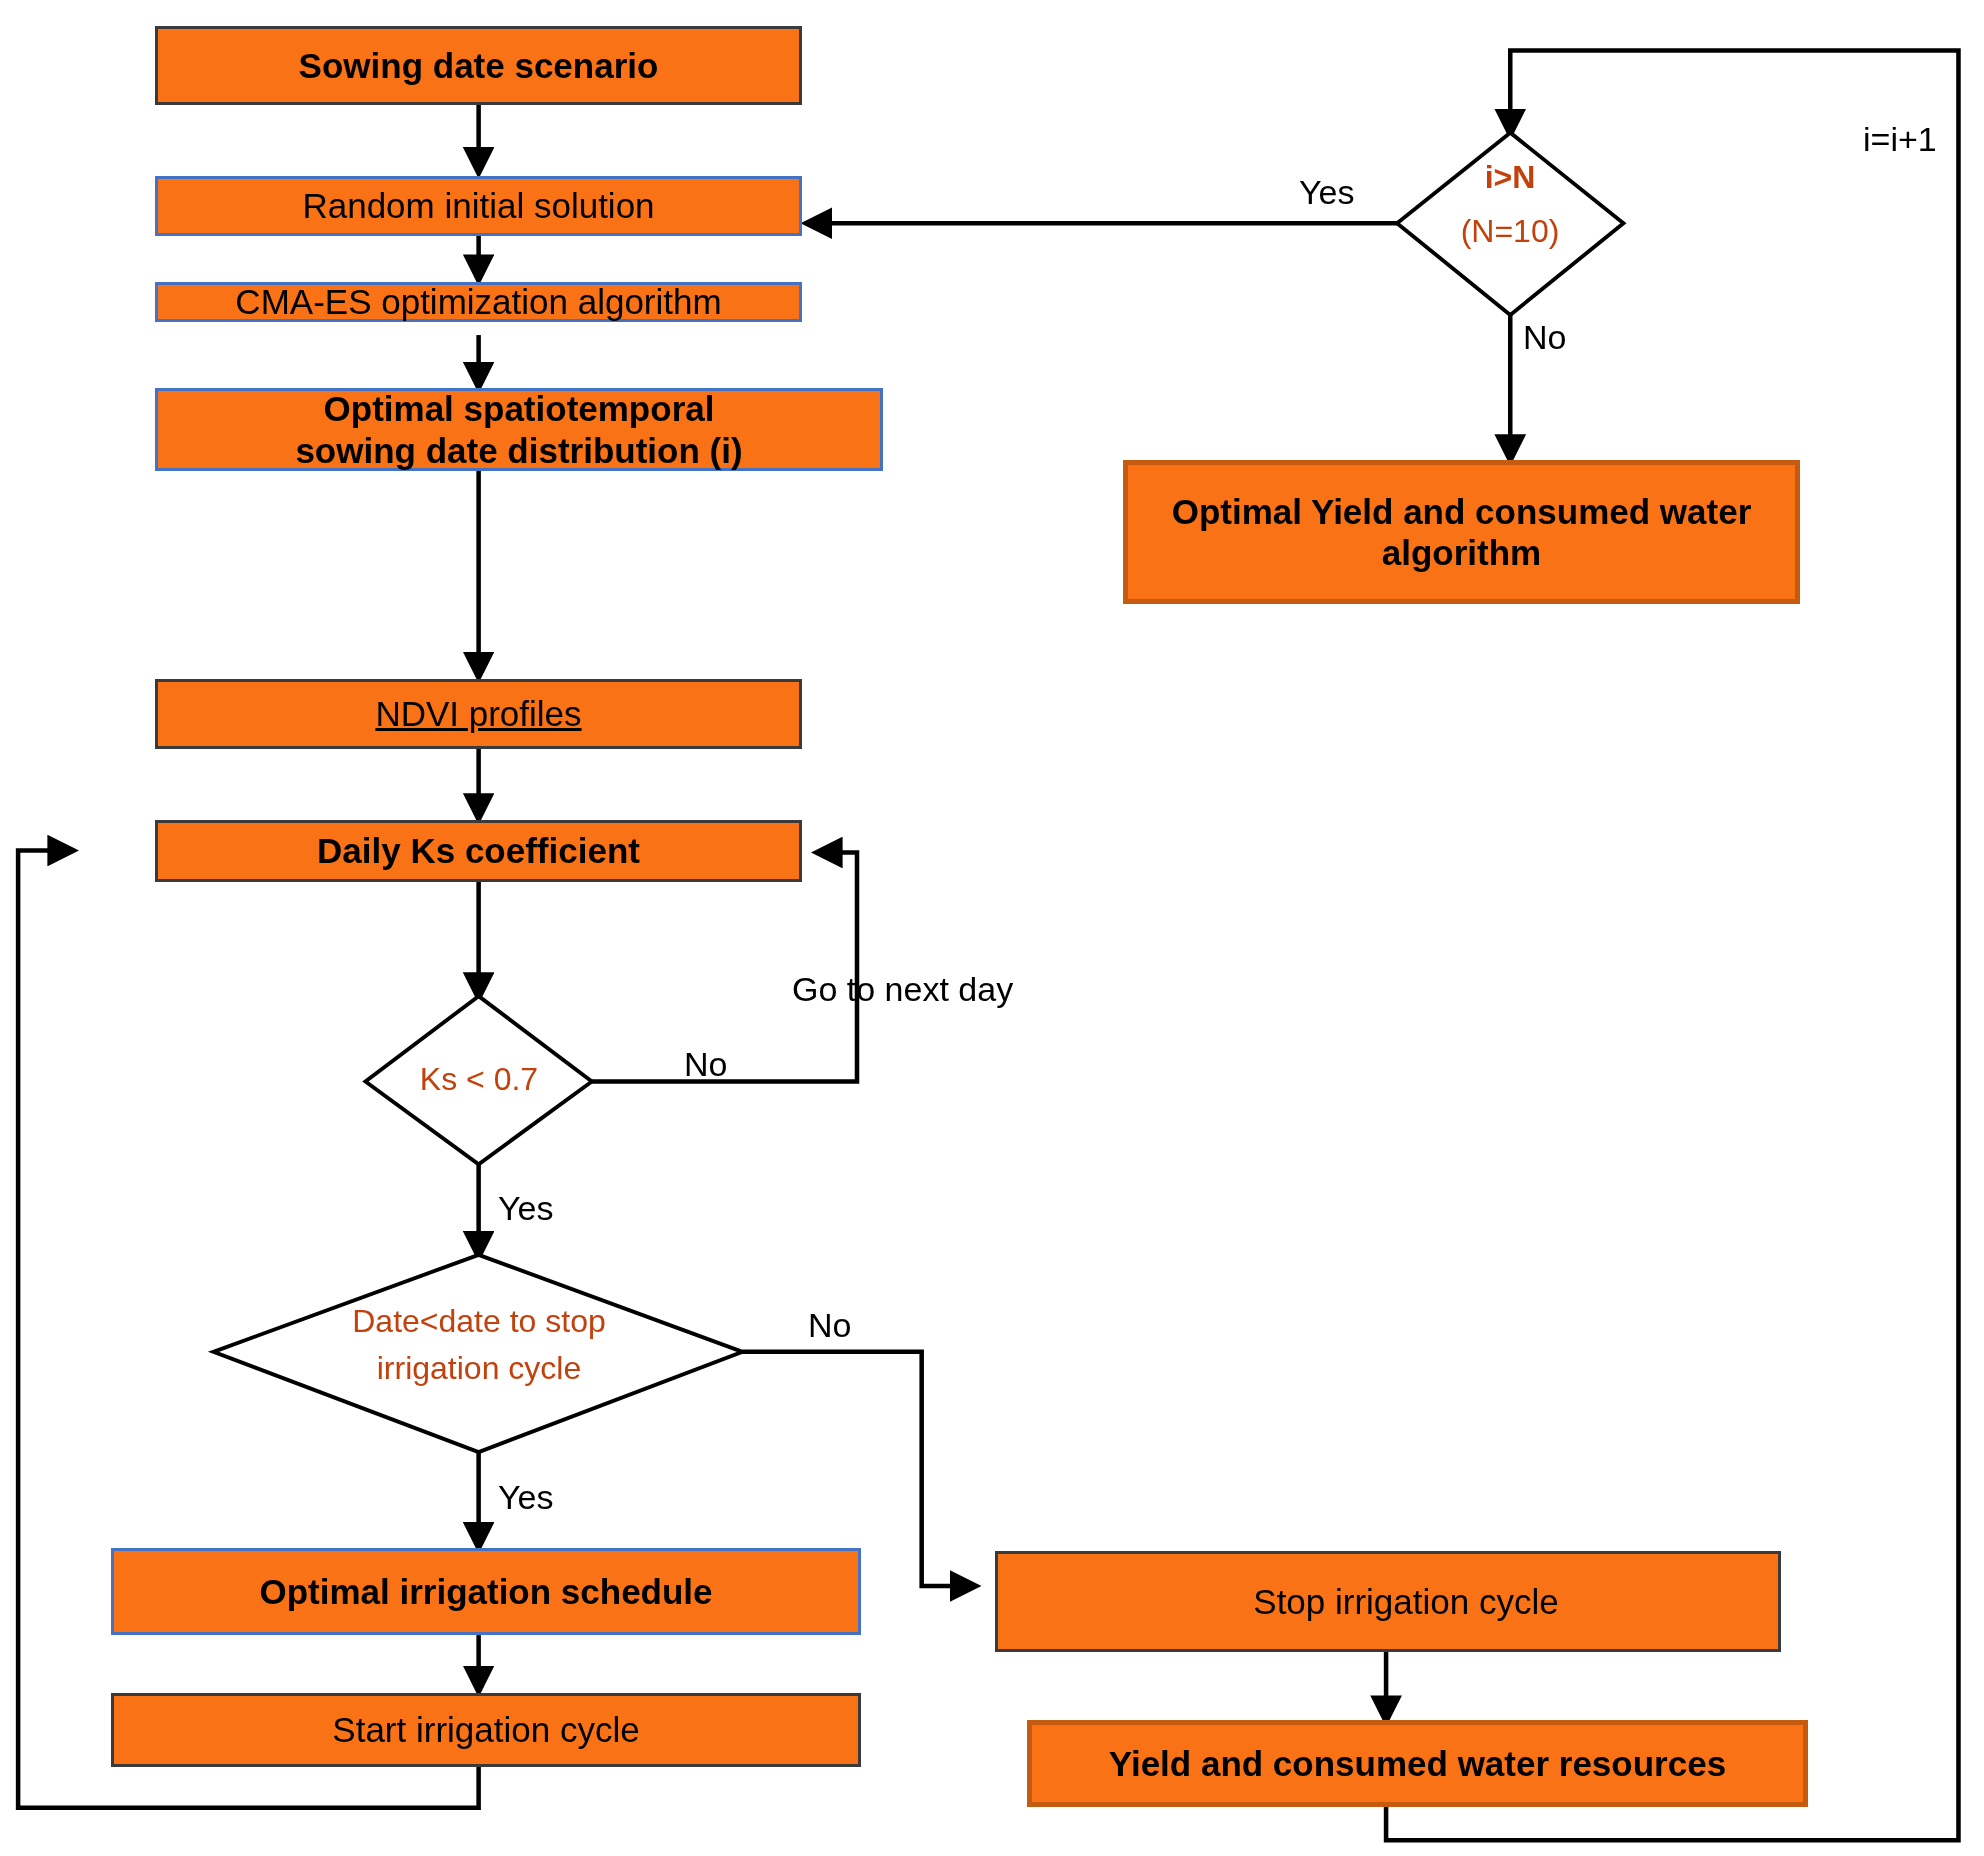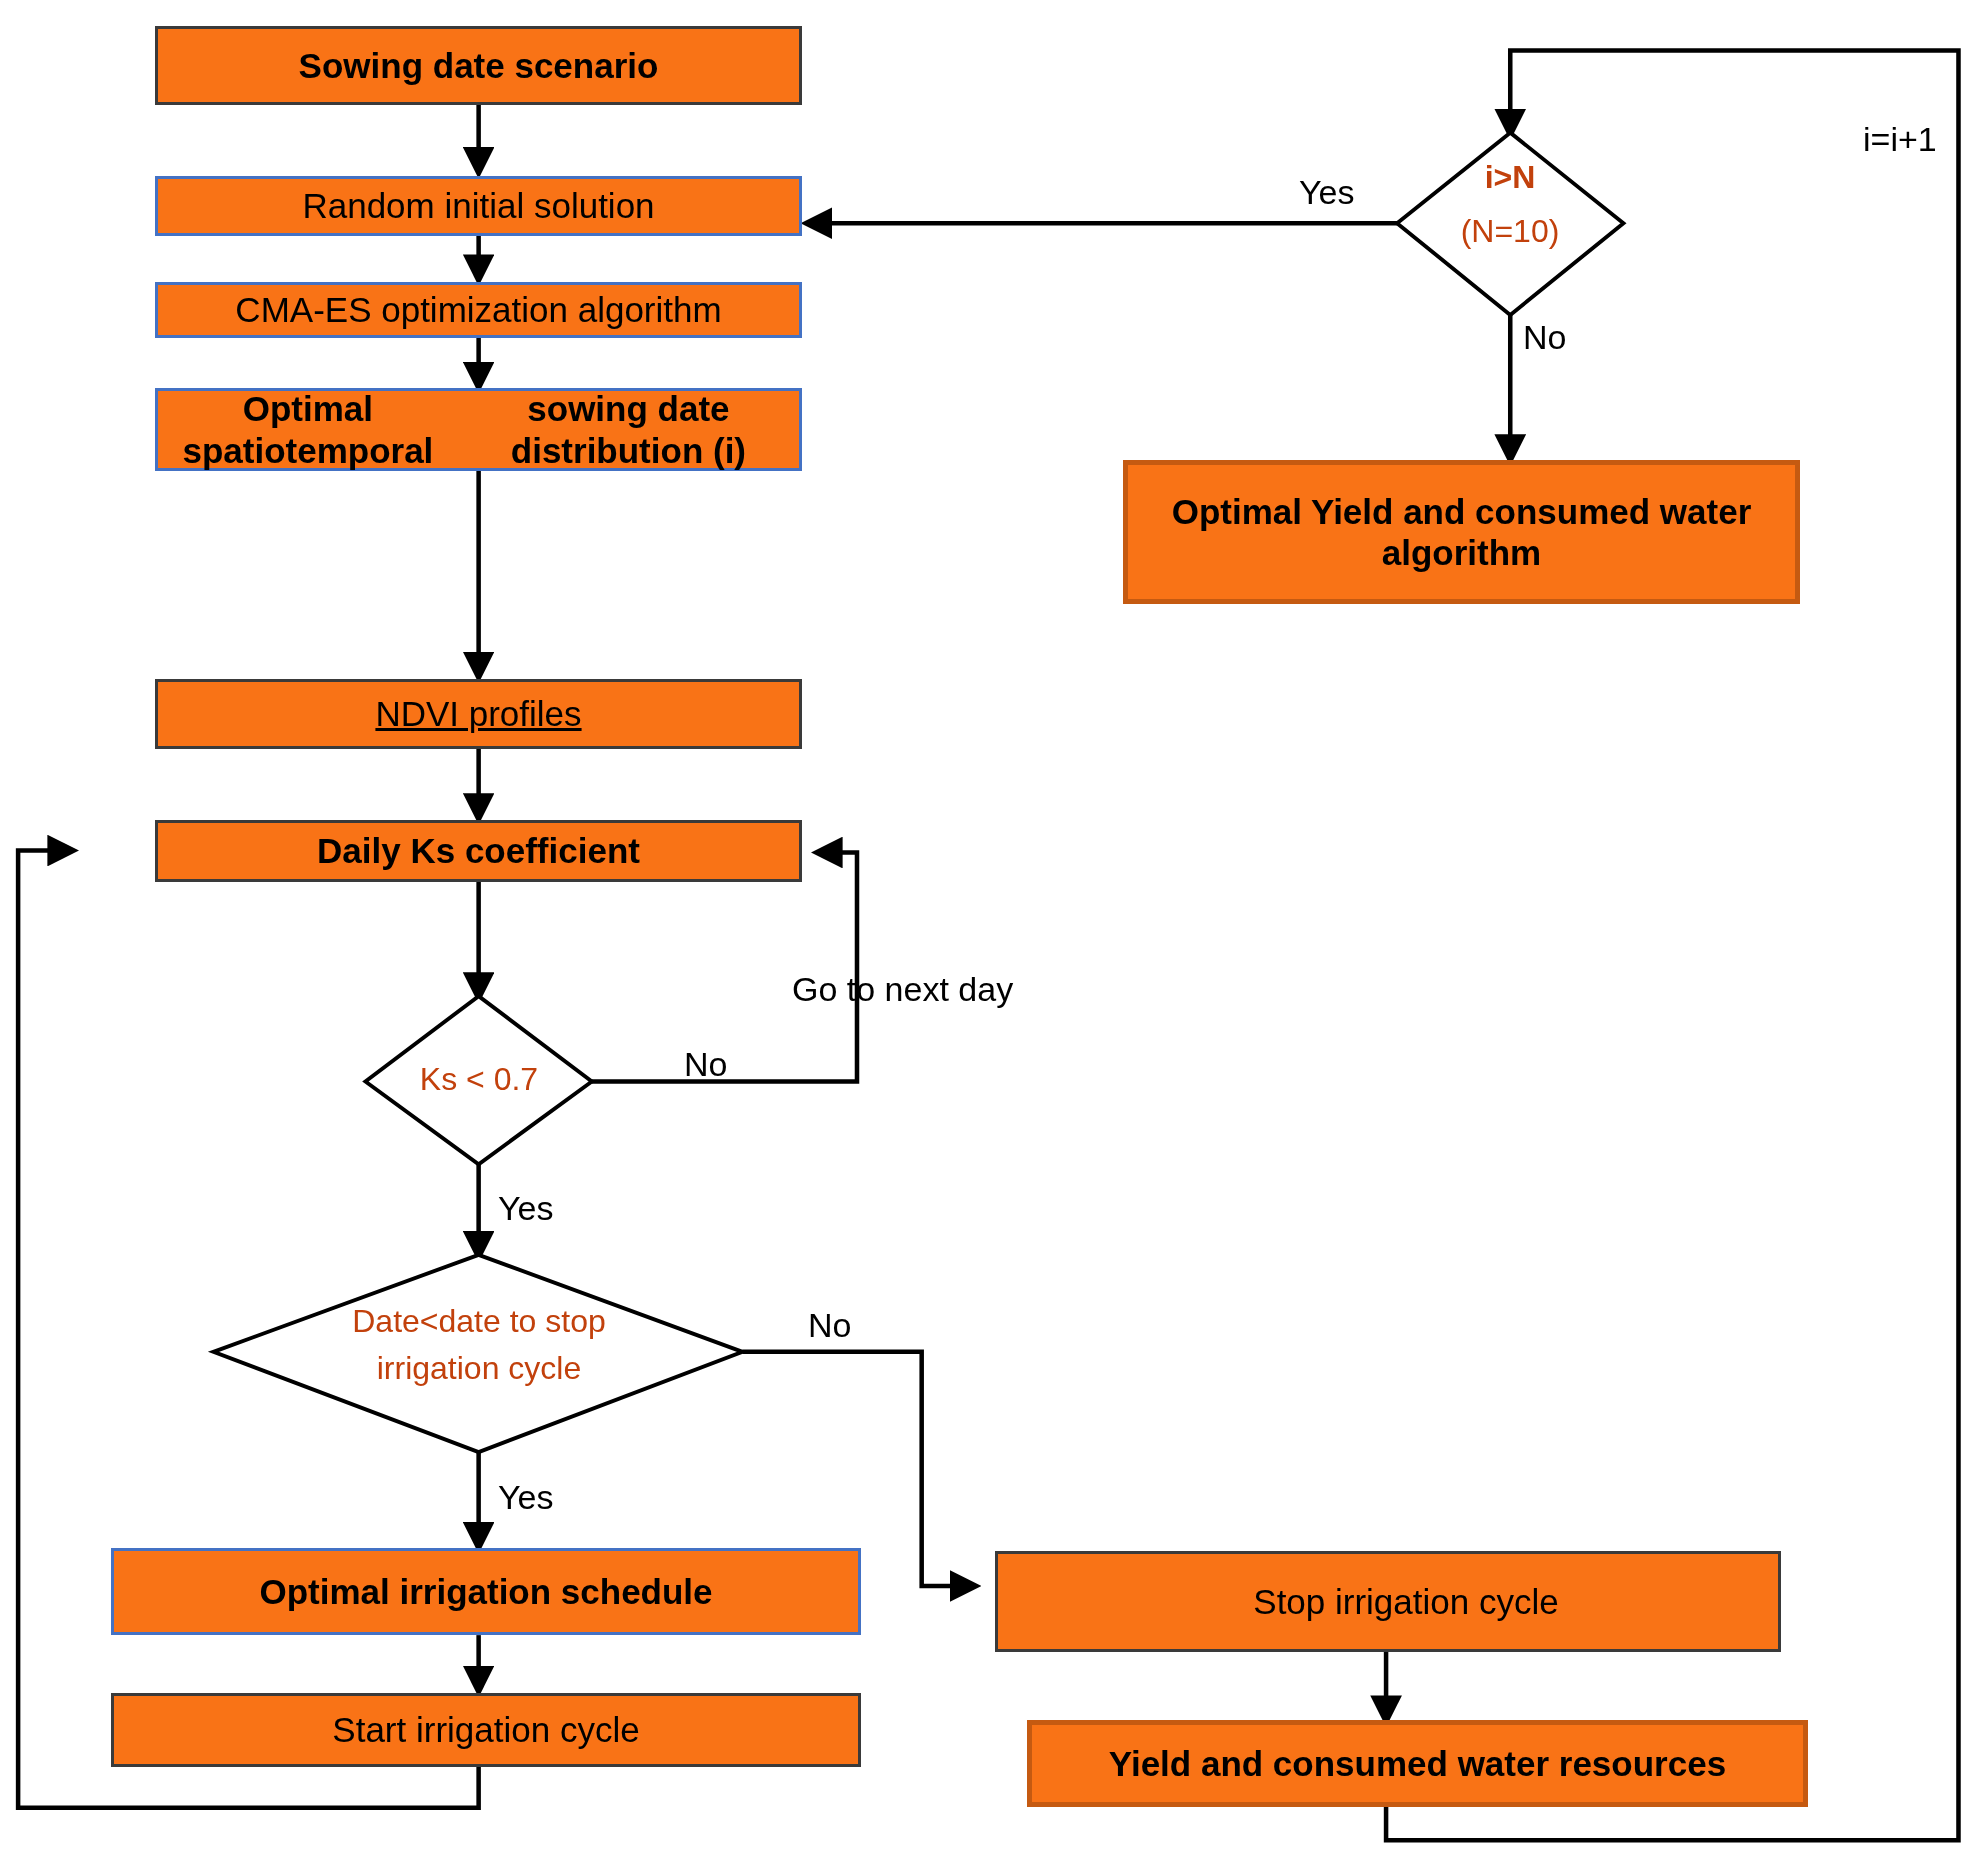--- a/index.html
+++ b/index.html
@@ -87,25 +87,25 @@
   <div class="edge-label" style="left:498px;top:1478px;">Yes</div>
 
   <div class="node box-black" style="left:155px;top:26px;width:647px;height:79px;">
     <span class="t-bold f54">Sowing date scenario</span>
   </div>
 
   <div class="node box-blue" style="left:155px;top:176px;width:647px;height:60px;">
     <span class="t-reg f54">Random initial solution</span>
   </div>
 
-  <div class="node box-blue" style="left:155px;top:282px;width:647px;height:56px;">
+  <div class="node box-blue" style="left:155px;top:282px;width:647px;height:40px;">
     <span class="t-reg f54">CMA-ES optimization algorithm</span>
   </div>
 
-  <div class="node box-blue" style="left:155px;top:388px;width:647px;height:83px;flex-direction:row;">
+  <div class="node box-blue" style="left:155px;top:388px;width:728px;height:83px;flex-direction:column;">
     <span class="t-bold f54">Optimal spatiotemporal</span>
     <span class="t-bold f54">sowing date distribution (i)</span>
   </div>
 
   <div class="node box-black" style="left:155px;top:679px;width:647px;height:70px;text-decoration:underline;">
     <span class="t-reg f54">NDVI profiles</span>
   </div>
 
   <div class="node box-black" style="left:155px;top:820px;width:647px;height:62px;">
     <span class="t-bold f54">Daily Ks coefficient</span>

